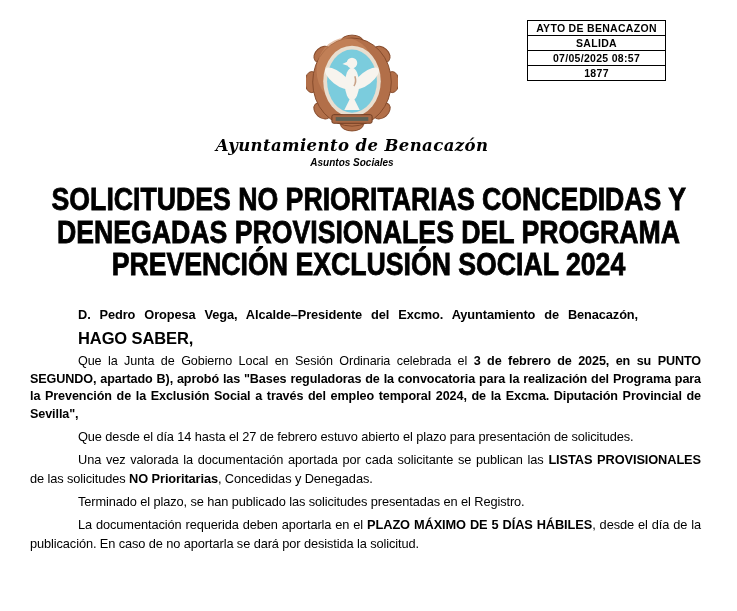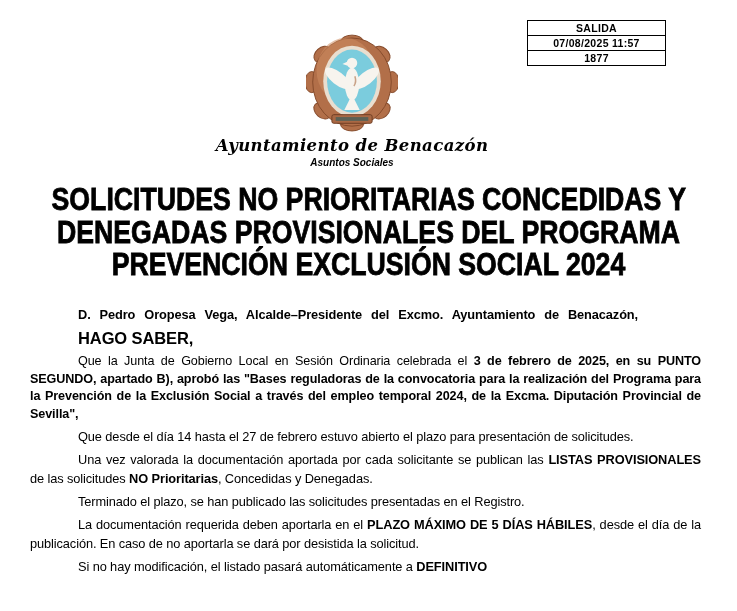--- a/index.html
+++ b/index.html
@@ -56,22 +56,23 @@
   .hago { font-size:16.5px; font-weight:bold; line-height:21px; margin:1px 0 3px 0; }
   .p3 { font-size:12.6px; line-height:17.5px; text-indent:58px; margin-bottom:5px; }
   .b { font-weight:bold; }
 </style>
 </head>
 <body>
 
 <div class="page">
 
   <div class="stamp">
+    <div class="stamp-row">AYTO DE BENACAZON</div>
     <div class="stamp-row">SALIDA</div>
-    <div class="stamp-row">07/08/2025 11:57</div>
+    <div class="stamp-row">07/05/2025 08:57</div>
     <div class="stamp-row">1877</div>
   </div>
 
   <div class="brand">
     <svg class="seal" width="92" height="100" viewBox="0 0 96 104" xmlns="http://www.w3.org/2000/svg">
       <g stroke="#84492a" stroke-width="1" fill="#b26f49">
         <ellipse cx="48" cy="8" rx="12" ry="7"></ellipse>
         <ellipse cx="79" cy="21" rx="10" ry="7" transform="rotate(42 79 21)"></ellipse>
         <ellipse cx="90" cy="50" rx="7" ry="11"></ellipse>
         <ellipse cx="79" cy="80" rx="10" ry="7" transform="rotate(-42 79 80)"></ellipse>
@@ -109,16 +110,15 @@
   </div>
 
   <div class="body-text">
     <p class="p1">D. Pedro Oropesa Vega, Alcalde–Presidente del Excmo. Ayuntamiento de Benacazón,</p>
     <p class="hago">HAGO SABER,</p>
     <p class="p3"><span>Que la Junta de Gobierno Local en Sesión Ordinaria celebrada el </span><span class="b">3 de febrero de 2025, en su PUNTO SEGUNDO, apartado B), aprobó las "Bases reguladoras de la convocatoria para la realización del Programa para la Prevención de la Exclusión Social a través del empleo temporal 2024, de la Excma. Diputación Provincial de Sevilla",</span></p>
     <p>Que desde el día 14 hasta el 27 de febrero estuvo abierto el plazo para presentación de solicitudes.</p>
     <p><span>Una vez valorada la documentación aportada por cada solicitante se publican las </span><span class="b">LISTAS PROVISIONALES</span><span> de las solicitudes </span><span class="b">NO Prioritarias</span><span>, Concedidas y Denegadas.</span></p>
     <p>Terminado el plazo, se han publicado las solicitudes presentadas en el Registro.</p>
     <p><span>La documentación requerida deben aportarla en el </span><span class="b">PLAZO MÁXIMO DE 5 DÍAS HÁBILES</span><span>, desde el día de la publicación. En caso de no aportarla se dará por desistida la solicitud.</span></p>
-    <p><span>Si no hay modificación, el listado pasará automáticamente a </span><span class="b">DEFINITIVO</span></p>
   </div>
 
 </div>
 
 </body></html>

